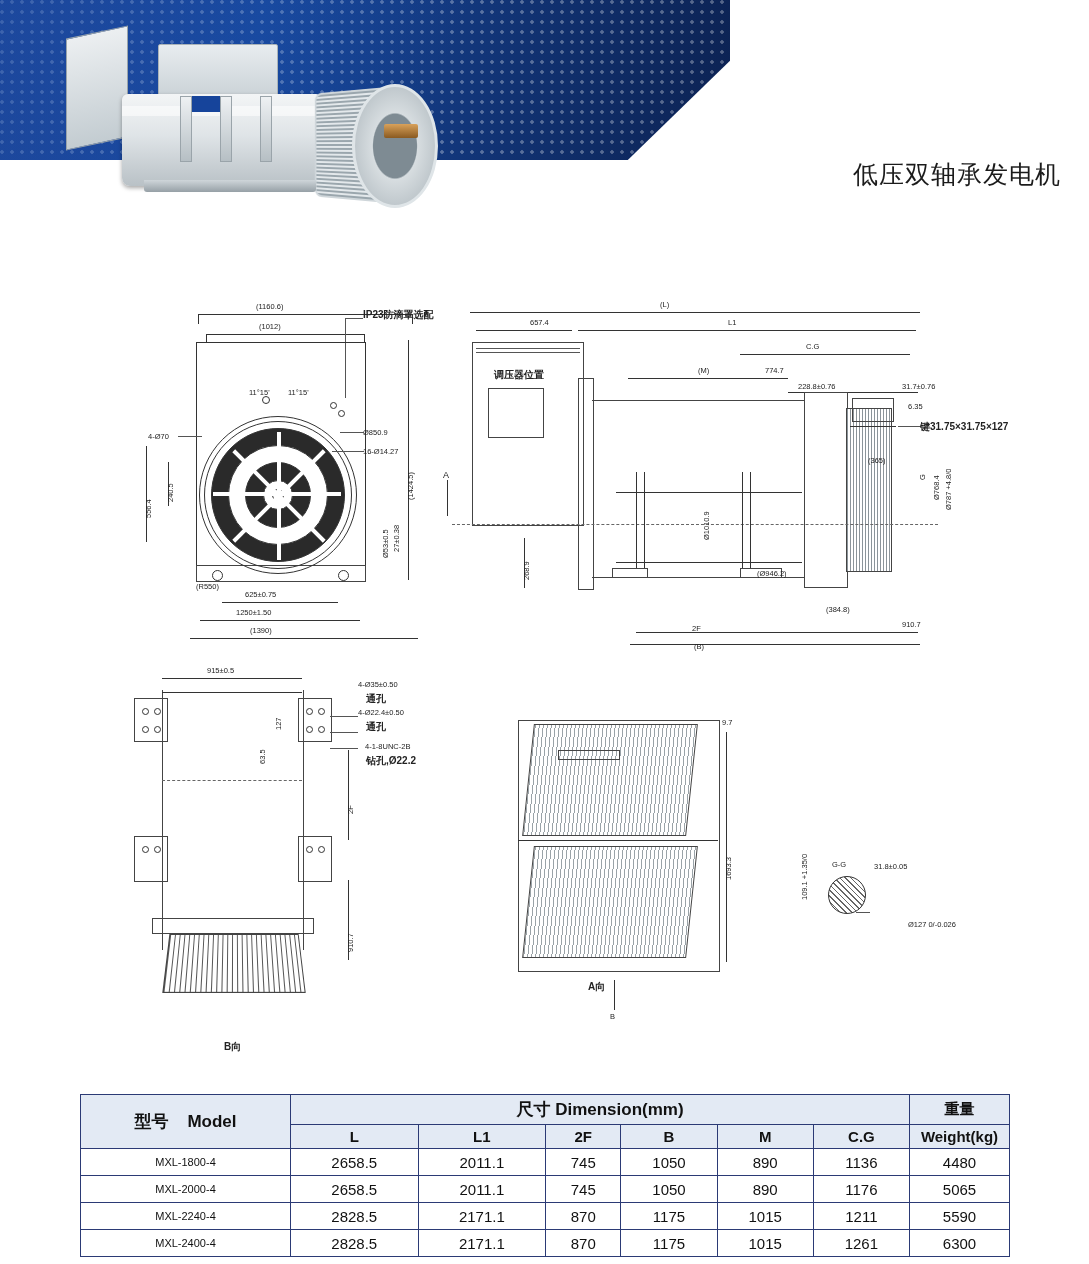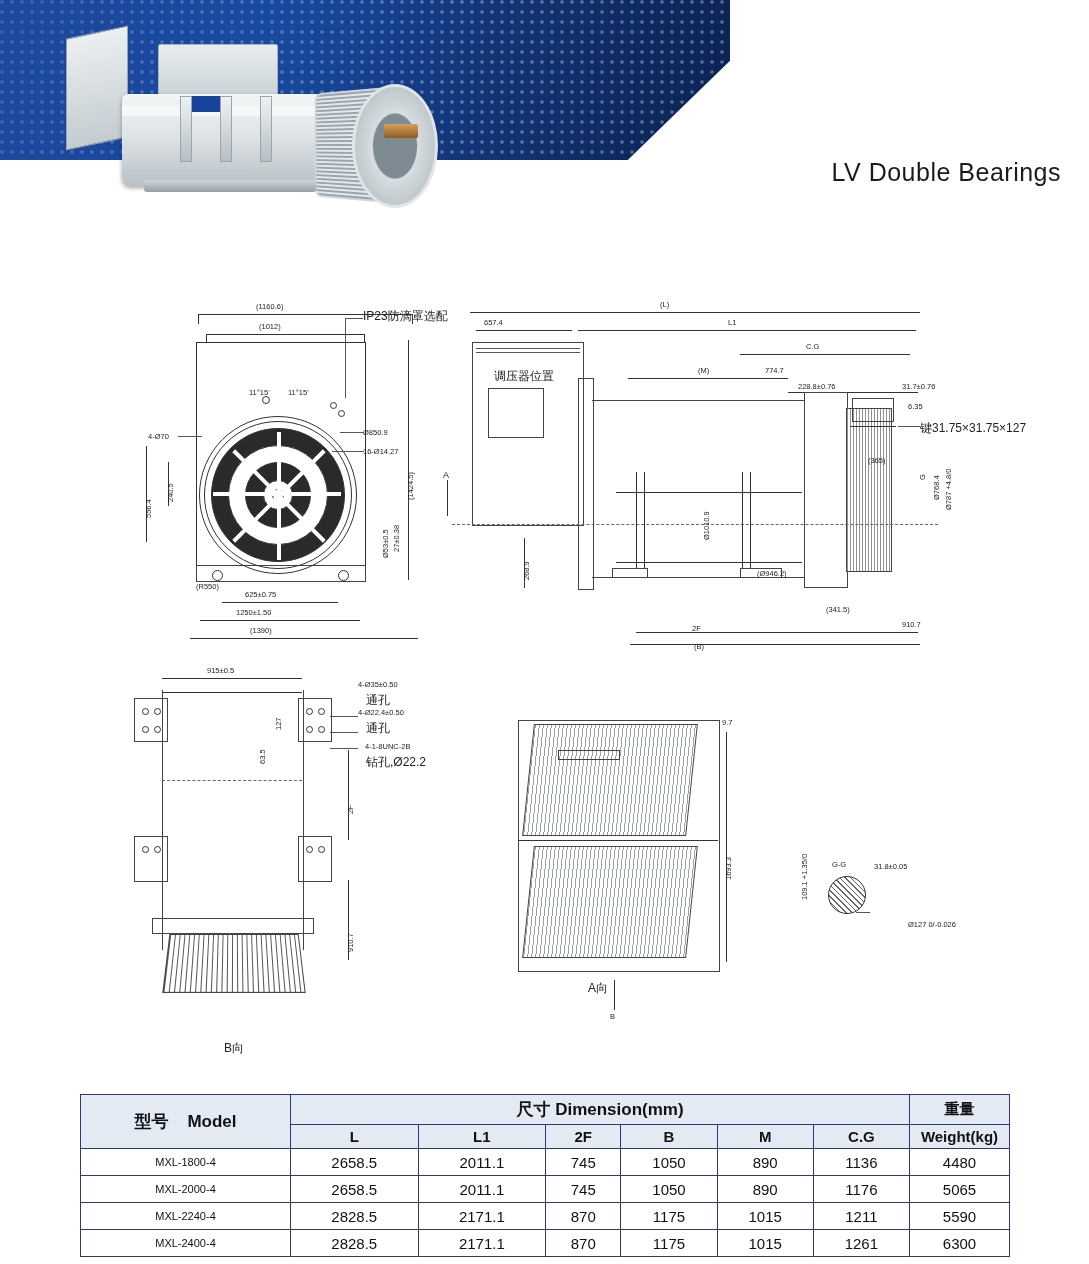--- a/index.html
+++ b/index.html
@@ -149,21 +149,21 @@
     left: 0; top: 280px;
     width: 1089px; height: 790px;
   }
   .dim {
     position: absolute;
     font-size: 7.5px;
     color: #222;
     white-space: nowrap;
     font-family: "Liberation Sans", sans-serif;
   }
-  .dim.cn { font-size: 12px; }
+  .dim.cn { font-size: 10px; font-weight: bold; }
   .dim.vert {
     transform: rotate(-90deg);
     transform-origin: left top;
   }
   .ln {
     position: absolute;
     background: #333;
   }
   .hl { height: 1px; }
   .vl { width: 1px; }
@@ -233,21 +233,21 @@
   <div class="m-fin" style="left:128px;"></div>
   <div class="m-fin" style="left:168px;"></div>
   <div class="m-fin" style="left:208px;"></div>
   <div class="m-vent"></div>
   <div class="m-ring"></div>
   <div class="m-shaft"></div>
   <div class="m-foot"></div>
 </div>
 
 <div class="title-block">
-  <div class="title-en">LV Double Bearings</div>
+  <div class="title-cn">低压双轴承发电机</div>
 </div>
 
 <div class="drawings">
 
   <div>
 
     <div class="ln hl" style="left:198px; top:34px; width:215px;"></div>
     <div class="ln vl" style="left:198px; top:34px; height:10px;"></div>
     <div class="ln vl" style="left:412px; top:34px; height:10px;"></div>
     <div class="dim" style="left:256px; top:22px;">(1160.6)</div>
@@ -314,21 +314,21 @@
 
     <div class="dim" style="left:443px; top:190px; font-size:9px;">A</div>
     <div class="ln vl" style="left:447px; top:200px; height:36px;"></div>
   </div>
 
   <div>
     <div class="ln hl" style="left:470px; top:32px; width:450px;"></div>
     <div class="dim" style="left:660px; top:20px;">(L)</div>
 
     <div class="ln hl" style="left:476px; top:50px; width:96px;"></div>
-    <div class="dim" style="left:484px; top:38px;">657.4</div>
+    <div class="dim" style="left:530px; top:38px;">657.4</div>
     <div class="ln hl" style="left:578px; top:50px; width:338px;"></div>
     <div class="dim" style="left:728px; top:38px;">L1</div>
 
     <div class="ln hl" style="left:740px; top:74px; width:170px;"></div>
     <div class="dim" style="left:806px; top:62px;">C.G</div>
 
     <div class="ln hl" style="left:628px; top:98px; width:160px;"></div>
     <div class="dim" style="left:698px; top:86px;">(M)</div>
     <div class="ln hl" style="left:668px; top:98px; width:0;"></div>
     <div class="dim" style="left:765px; top:86px;">774.7</div>
@@ -367,21 +367,21 @@
     <div class="ln vl" style="left:750px; top:192px; height:96px;"></div>
     <div class="dim vert" style="left:702px; top:260px;">Ø1010.9</div>
 
     <div class="ln vl" style="left:524px; top:258px; height:50px;"></div>
     <div class="dim vert" style="left:522px; top:300px;">268.9</div>
 
     <div class="box" style="left:612px; top:288px; width:34px; height:8px;"></div>
     <div class="box" style="left:740px; top:288px; width:40px; height:8px;"></div>
     <div class="dim" style="left:757px; top:289px;">(Ø946.2)</div>
 
-    <div class="dim" style="left:826px; top:325px;">(341.5)</div>
+    <div class="dim" style="left:826px; top:325px;">(384.8)</div>
     <div class="ln hl" style="left:636px; top:352px; width:282px;"></div>
     <div class="dim" style="left:902px; top:340px;">910.7</div>
     <div class="dim" style="left:692px; top:344px;">2F</div>
     <div class="ln hl" style="left:630px; top:364px; width:290px;"></div>
     <div class="dim" style="left:694px; top:362px;">(B)</div>
   </div>
 
   <div>
     <div class="ln hl" style="left:162px; top:398px; width:140px;"></div>
     <div class="dim" style="left:207px; top:386px;">915±0.5</div>

